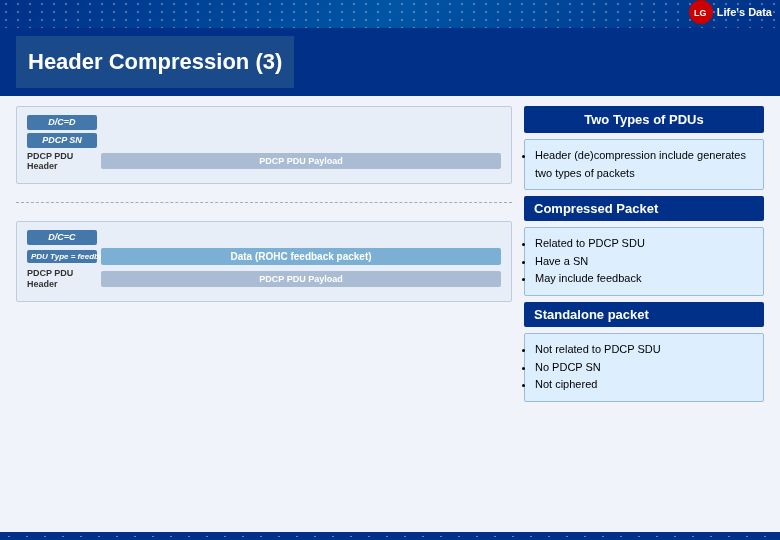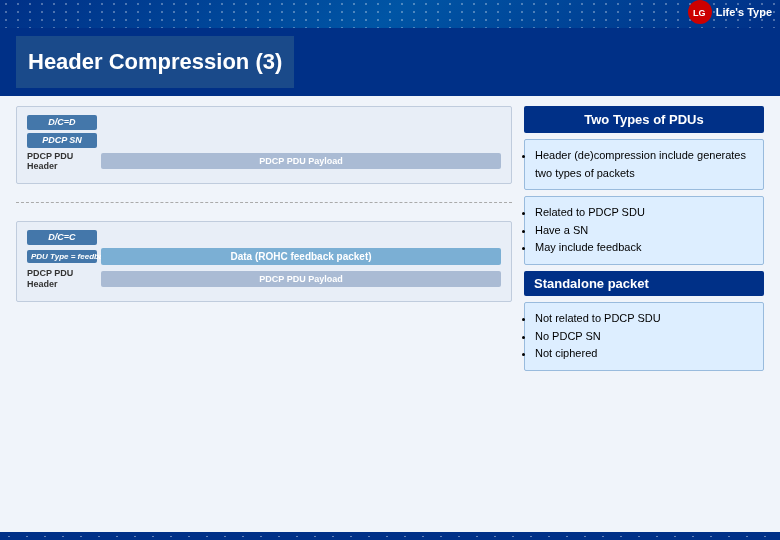--- a/index.html
+++ b/index.html
@@ -217,21 +217,21 @@
 <body>
 
 <div class="top-bar">
   <div class="logo-area">
     <div class="lg-circle">
       <svg width="22" height="22" viewBox="0 0 22 22">
         <circle cx="11" cy="11" r="10" fill="#cc0000"></circle>
         <text x="4" y="15" font-size="9" fill="white" font-weight="bold">LG</text>
       </svg>
     </div>
-    <span class="lg-text">Life's Type</span>
+    <span class="lg-text">Life's Data</span>
   </div>
 </div>
 
 <div class="title-bar">
   <h1>Header Compression (3)</h1>
 </div>
 
 <div class="main-content">
 
   <div class="left-panel">
@@ -294,20 +294,21 @@
     <div class="types-box">
       <div class="title">Two Types of PDUs</div>
     </div>
 
     <div class="bullet-box">
       <ul>
         <li>Header (de)compression include generates two types of packets</li>
       </ul>
     </div>
 
+    <div class="section-header">Compressed Packet</div>
 
     <div class="bullet-box">
       <ul>
         <li>Related to PDCP SDU</li>
         <li>Have a SN</li>
         <li>May include feedback</li>
       </ul>
     </div>
 
     <div class="section-header">Standalone packet</div>

